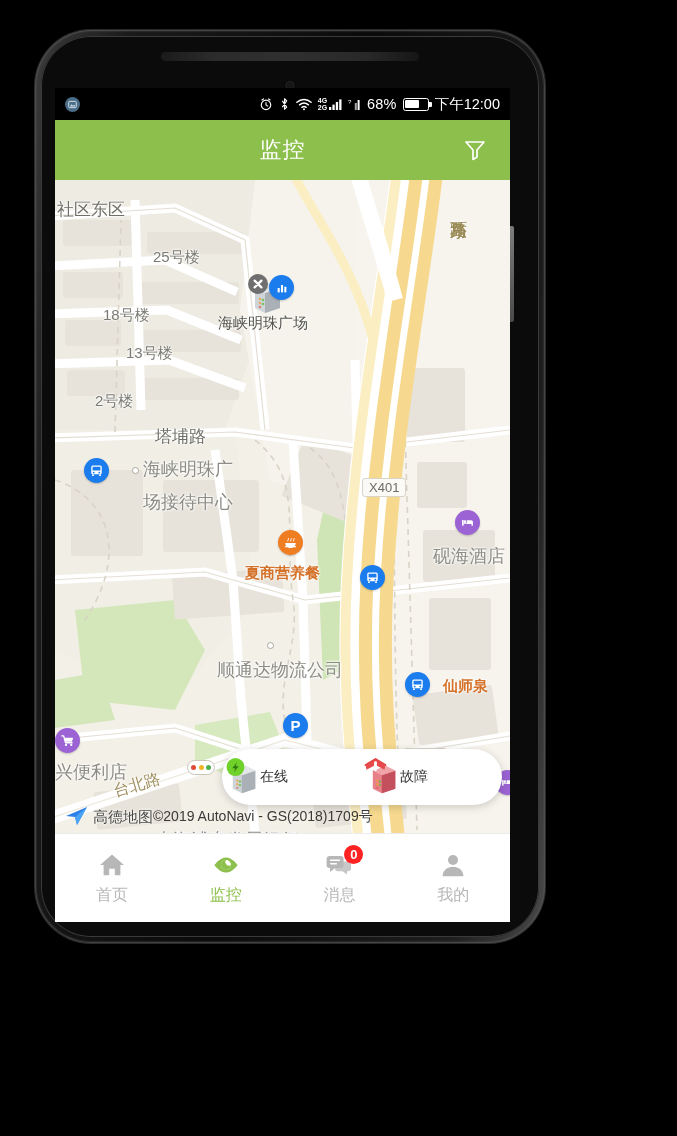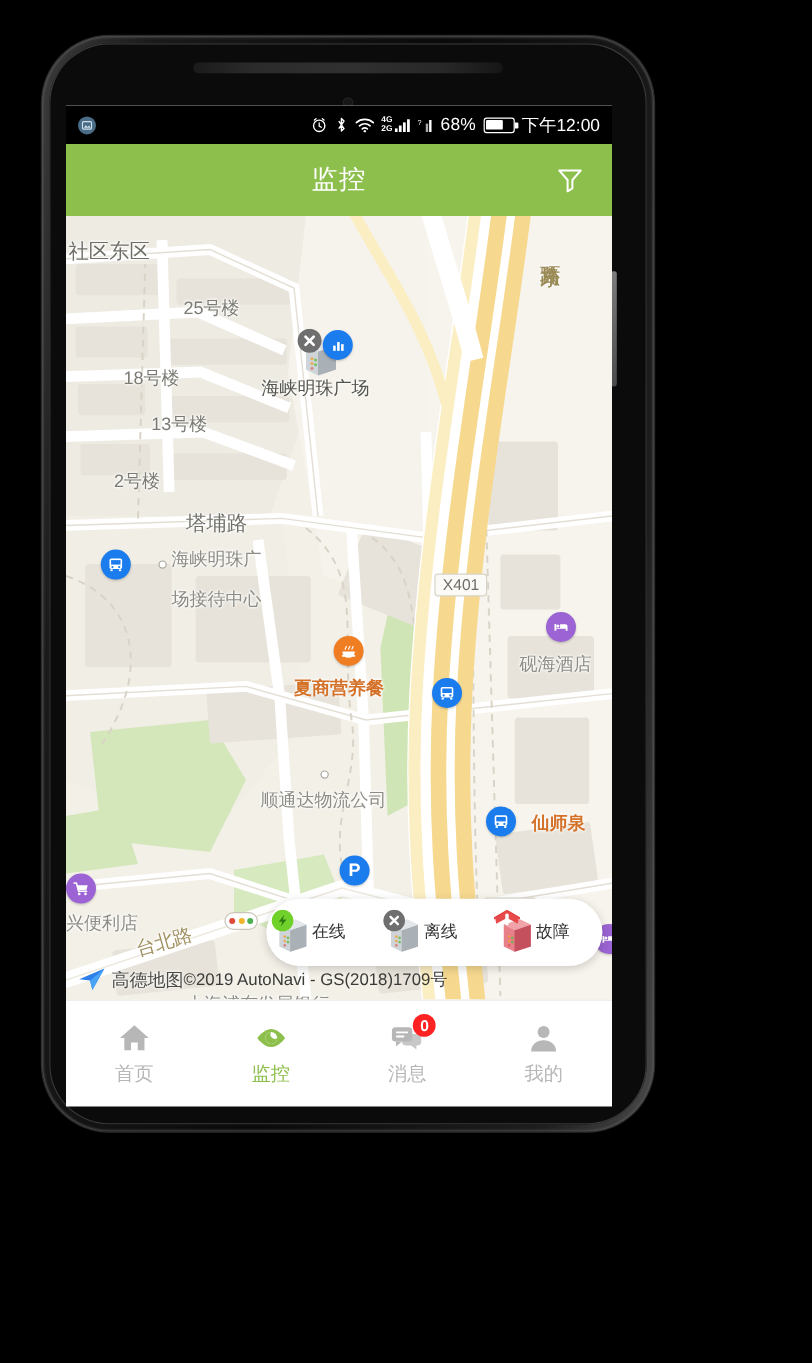--- a/index.html
+++ b/index.html
@@ -56,21 +56,21 @@
   #filter-button{ position:absolute; right:18px; top:50%; transform:translateY(-50%);
     width:34px; height:34px; display:flex; align-items:center; justify-content:center; }
 
   
   #map-area{ position:relative; height:653px; overflow:hidden; background:#f3f0e9; }
   #map-svg{ position:absolute; left:0; top:0; }
 
   .map-label{ position:absolute; font-size:15px; color:#7b7b74; white-space:nowrap;
      text-shadow:0 0 3px #fff,0 0 3px #fff,0 0 2px #fff; }
   .map-label.big{ font-size:17px; color:#6f6f68; }
-  .map-label.poi{ font-size:15px; color:#8d8d86; }
+  .map-label.poi{ font-size:18px; color:#8d8d86; }
   .map-label.orange{ color:#d4722a; font-weight:bold; text-shadow:0 0 3px #fff,0 0 3px #fff; }
   .map-label.road-v{ writing-mode:vertical-rl; color:#9a8a55; font-size:17px; }
   .map-label.road-d{ color:#a09060; font-size:16px; transform:rotate(-16deg); }
   .shield{ position:absolute; background:#fbfaf6; border:1px solid #d8d4c8; border-radius:3px;
     font-size:13px; color:#6d6d66; padding:1px 6px; }
 
   .poi-pin{ position:absolute; width:25px; height:25px; border-radius:50%;
     display:flex; align-items:center; justify-content:center; box-shadow:0 1px 2px rgba(0,0,0,.2);}
   .poi-pin.blue{ background:#1a7ced; }
   .poi-pin.purple{ background:#9b63d3; }
@@ -425,43 +425,20 @@
               </g>
               <g transform="translate(2,0)">
                 <circle cx="13" cy="10" r="10" fill="#6fd12a"></circle>
                 <path d="M14.6 4.6 9.4 11.2h3.3l-1.5 4.6 5.4-6.8h-3.4z" fill="#2f7a12"></path>
               </g>
             </svg></span>
           <span class="legend-text">在线</span>
         </div>
         <div class="legend-item">
           <span class="legend-icon"><svg width="36" height="38" viewBox="0 0 40 42">
-              <path d="M12 14 L27 9 L37 14 L37 34 L22 39 L12 34 Z" fill="#cfd4d8"></path>
-              <path d="M22 19 L37 14 L37 34 L22 39 Z" fill="#a9b0b6"></path>
-              <path d="M12 14 L27 9 L37 14 L22 19 Z" fill="#e3e7ea"></path>
-              <g opacity="0.75" fill="#f0a030">
-                <circle cx="17" cy="25" r="1.3"></circle>
-                <circle cx="17" cy="29" r="1.3"></circle>
-              </g>
-              <g opacity="0.75" fill="#5bbd3a">
-                <circle cx="20" cy="26" r="1.3"></circle>
-                <circle cx="20" cy="30" r="1.3"></circle>
-              </g>
-              <g opacity="0.6" fill="#e04a3a">
-                <circle cx="17" cy="33" r="1.2"></circle>
-              </g>
-              <g transform="translate(2,0)">
-                <circle cx="13" cy="10" r="10" fill="#6f6f6f"></circle>
-                <path d="M9.6 6.6 16.4 13.4M16.4 6.6 9.6 13.4" stroke="#fff" stroke-width="2.2" stroke-linecap="round"></path>
-              </g>
-            </svg></span>
-          <span class="legend-text">离线</span>
-        </div>
-        <div class="legend-item">
-          <span class="legend-icon"><svg width="36" height="38" viewBox="0 0 40 42">
               <path d="M12 14 L27 9 L37 14 L37 34 L22 39 L12 34 Z" fill="#e8808a"></path>
               <path d="M22 19 L37 14 L37 34 L22 39 Z" fill="#c4505e"></path>
               <path d="M12 14 L27 9 L37 14 L22 19 Z" fill="#f1a3aa"></path>
               <g opacity="0.75" fill="#f0a030">
                 <circle cx="17" cy="25" r="1.3"></circle>
                 <circle cx="17" cy="29" r="1.3"></circle>
               </g>
               <g opacity="0.75" fill="#5bbd3a">
                 <circle cx="20" cy="26" r="1.3"></circle>
                 <circle cx="20" cy="30" r="1.3"></circle>

